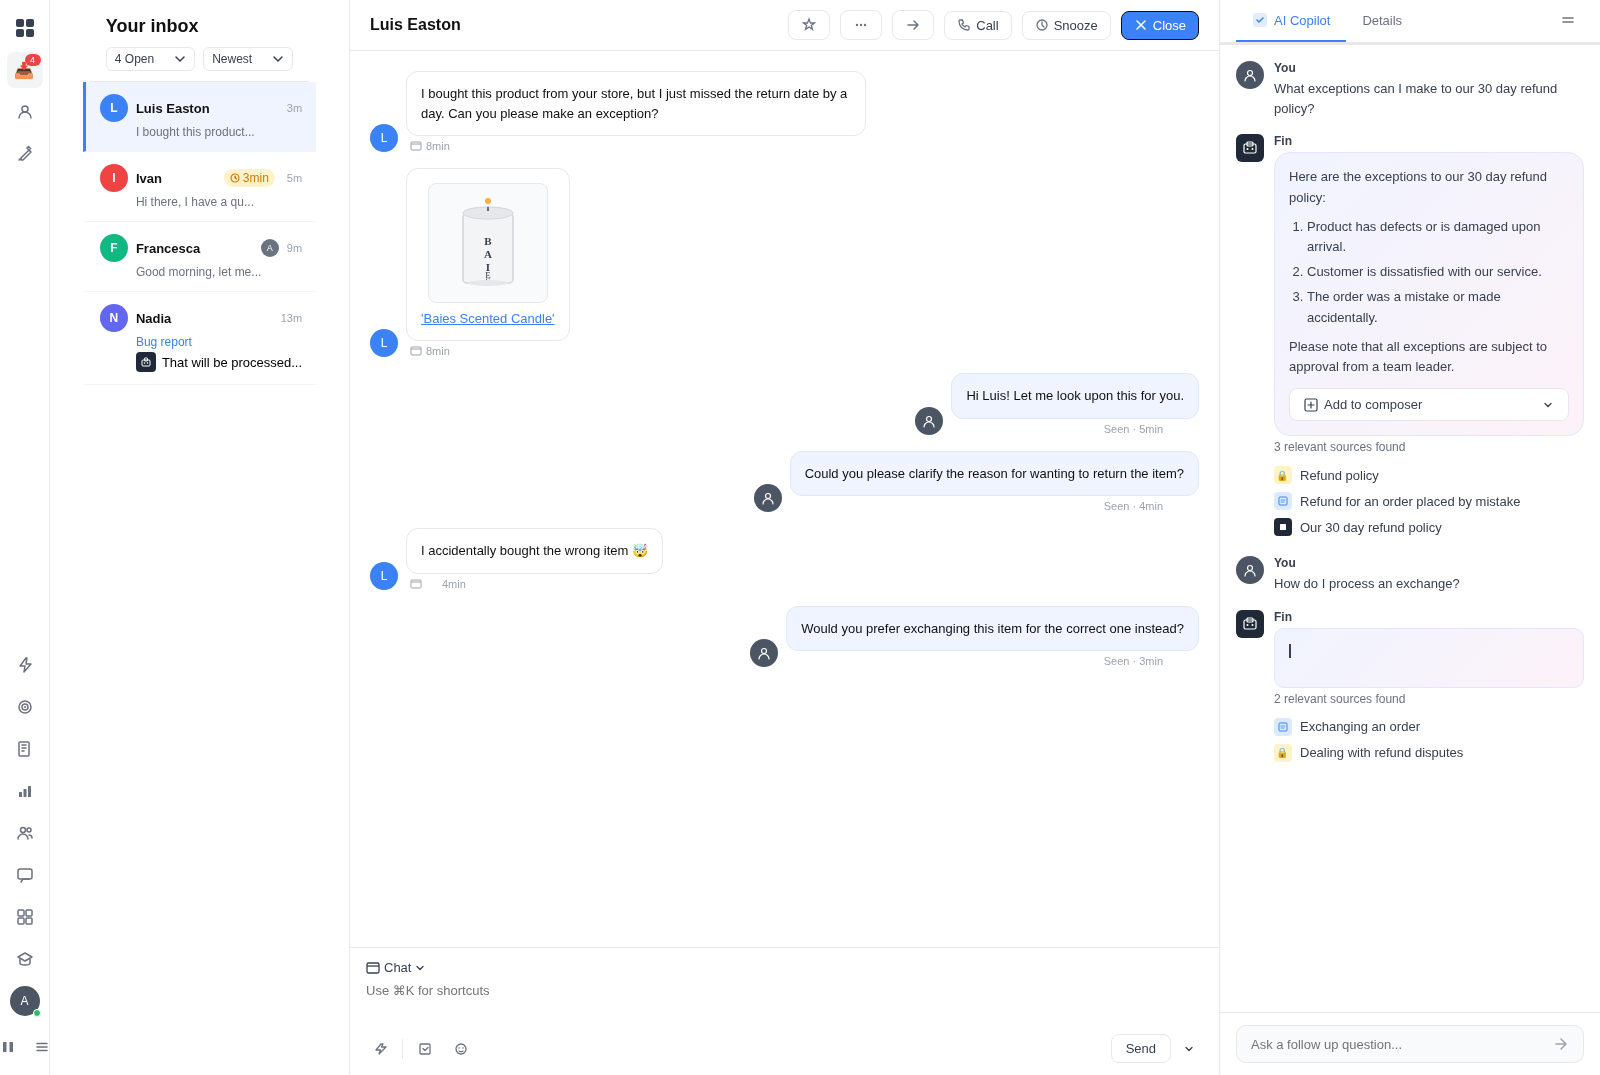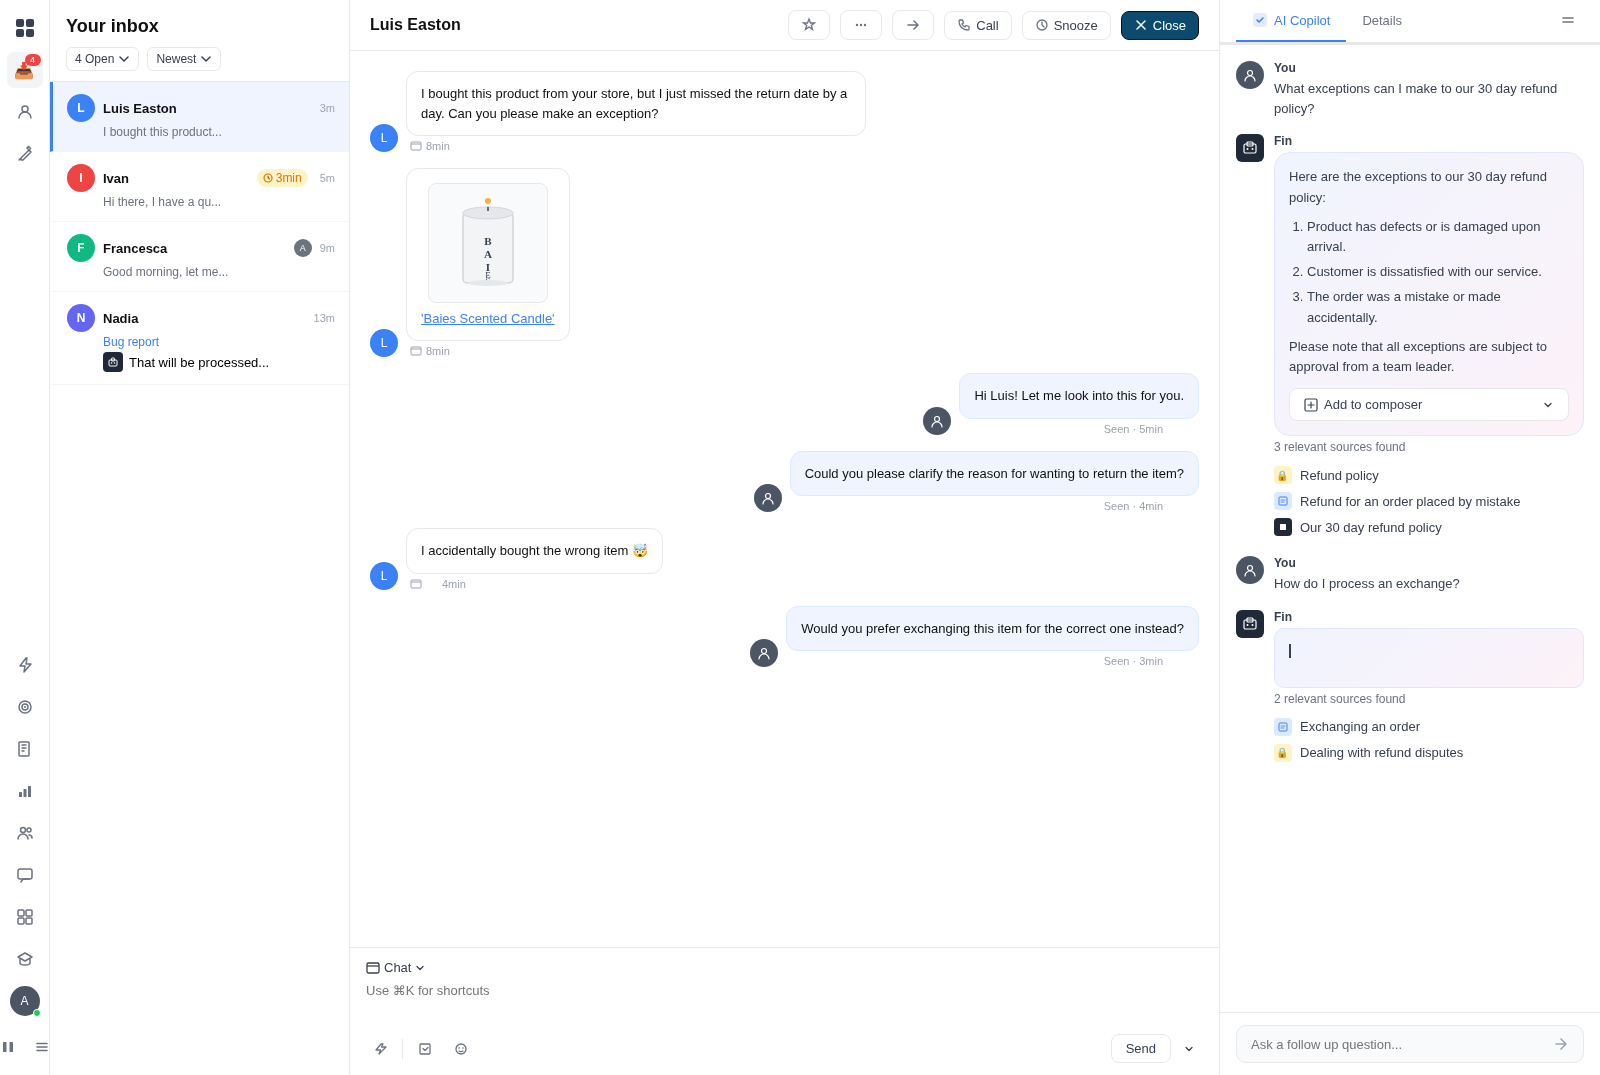--- a/index.html
+++ b/index.html
@@ -31,29 +31,30 @@
     }
     .sidebar-spacer { flex: 1; }
 
     
     .inbox-panel {
       width: 300px;
       border-right: 1px solid #e8e8e8;
       display: flex;
       flex-direction: column;
       flex-shrink: 0;
+      align-items: center;
     }
     .inbox-header {
       padding: 16px 16px 10px;
       border-bottom: 1px solid #e8e8e8;
     }
     .inbox-title { font-size: 18px; font-weight: 700; color: #111; margin-bottom: 10px; }
     .inbox-filters { display: flex; align-items: center; gap: 8px; }
     .filter-btn {
-      display: flex; align-items: center; gap: 4px;
+      display: flex; align-items: center; gap: 20px;
       padding: 4px 8px; border-radius: 6px; border: 1px solid #e8e8e8;
       background: #fff; cursor: pointer; font-size: 12px; color: #374151;
     }
     .inbox-list { flex: 1; overflow-y: auto; }
     .inbox-item {
       padding: 12px 14px;
       border-bottom: 1px solid #f3f4f6;
       cursor: pointer;
       display: flex;
       flex-direction: column;
@@ -97,21 +98,21 @@
       gap: 10px;
       flex-shrink: 0;
     }
     .chat-title { font-size: 16px; font-weight: 700; color: #111; flex: 1; }
     .chat-action-btn {
       display: flex; align-items: center; gap: 5px;
       padding: 6px 12px; border-radius: 8px; border: 1px solid #e8e8e8;
       background: #fff; cursor: pointer; font-size: 13px; color: #374151;
       font-weight: 500;
     }
-    .chat-action-btn.close-btn { background: #0c4a6e; color: #fff; border-color: #111; }
+    .chat-action-btn.close-btn { background: #3b82f6; color: #fff; border-color: #111; }
     .chat-messages { flex: 1; overflow-y: auto; padding: 20px; display: flex; flex-direction: column; gap: 16px; }
 
     .msg-row { display: flex; align-items: flex-end; gap: 8px; }
     .msg-row.right { flex-direction: row-reverse; }
     .msg-avatar { width: 28px; height: 28px; border-radius: 50%; flex-shrink: 0; overflow: hidden; display: flex; align-items: center; justify-content: center; font-size: 12px; color: #fff; }
     .msg-bubble {
       max-width: 460px;
       background: #fff;
       border: 1px solid #e8e8e8;
       border-radius: 12px;
@@ -493,21 +494,21 @@
               <rect x="1" y="2" width="10" height="8" rx="1" stroke="#9ca3af" stroke-width="1"></rect>
               <path d="M1 4h10" stroke="#9ca3af" stroke-width="1"></path>
             </svg>
           <span style="font-size:11px;color:#9ca3af;">8min</span>
         </div>
       </div>
     </div>
 
     <div class="msg-row right">
       <div>
-        <div class="msg-bubble agent">Hi Luis! Let me look into this for you.</div>
+        <div class="msg-bubble agent">Hi Luis! Let me look upon this for you.</div>
         <div style="display:flex;align-items:center;justify-content:flex-end;gap:4px;margin-top:4px;padding-right:36px;">
           <span style="font-size:11px;color:#9ca3af;">Seen · 5min</span>
         </div>
       </div>
       <div class="msg-avatar" style="background:#4b5563;">
         <svg width="14" height="14" viewBox="0 0 14 14" fill="none">
             <circle cx="7" cy="5" r="2.5" stroke="#fff" stroke-width="1.2"></circle>
             <path d="M2 13c0-2.761 2.239-5 5-5s5 2.239 5 5" stroke="#fff" stroke-width="1.2" stroke-linecap="round"></path>
           </svg>
       </div>

